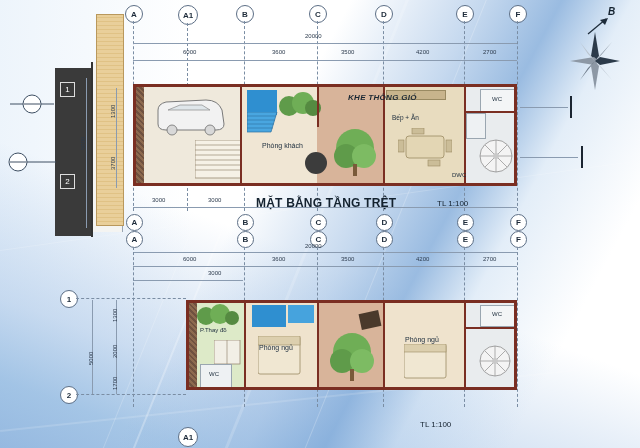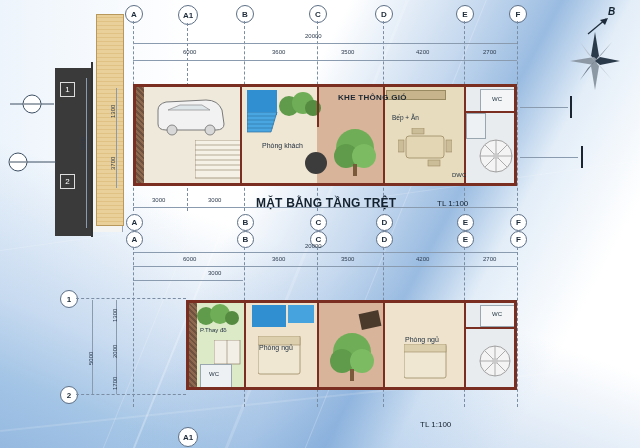--- a/index.html
+++ b/index.html
@@ -219,21 +219,21 @@
   <div class="wall" style="left:133px;top:84px;width:384px;height:3px;"></div>
   <div class="wall" style="left:133px;top:183px;width:384px;height:3px;"></div>
   <div class="wall" style="left:133px;top:84px;width:3px;height:102px;"></div>
   <div class="wall" style="left:514px;top:84px;width:3px;height:102px;"></div>
   <div class="wall" style="left:240px;top:87px;width:2px;height:96px;"></div>
   <div class="wall" style="left:317px;top:87px;width:2px;height:40px;"></div>
   <div class="wall" style="left:383px;top:87px;width:2px;height:96px;"></div>
   <div class="wall" style="left:464px;top:87px;width:2px;height:96px;"></div>
   <div class="wall" style="left:464px;top:111px;width:53px;height:2px;"></div>
 
-  <div class="khe" style="left:338px;top:93px;">KHE THÔNG GIÓ</div>
+  <div class="khe" style="left:348px;top:93px;font-style:italic;">KHE THÔNG GIÓ</div>
   <div class="lbl" style="left:262px;top:142px;font-size:7px;">Phòng khách</div>
   <div class="lbl" style="left:392px;top:114px;font-size:6.5px;">Bếp + Ăn</div>
   <div class="lbl" style="left:492px;top:96px;font-size:6px;">WC</div>
   <div class="lbl" style="left:452px;top:172px;font-size:6px;">DWC</div>
 
   <div class="ln v" style="left:570px;top:96px;height:22px;width:2px;background:#1b2531;"></div>
   <div class="ln v" style="left:581px;top:146px;height:22px;width:2px;background:#1b2531;"></div>
   <div class="ln h thin" style="left:520px;top:107px;width:48px;"></div>
   <div class="ln h thin" style="left:520px;top:157px;width:58px;"></div>
 

